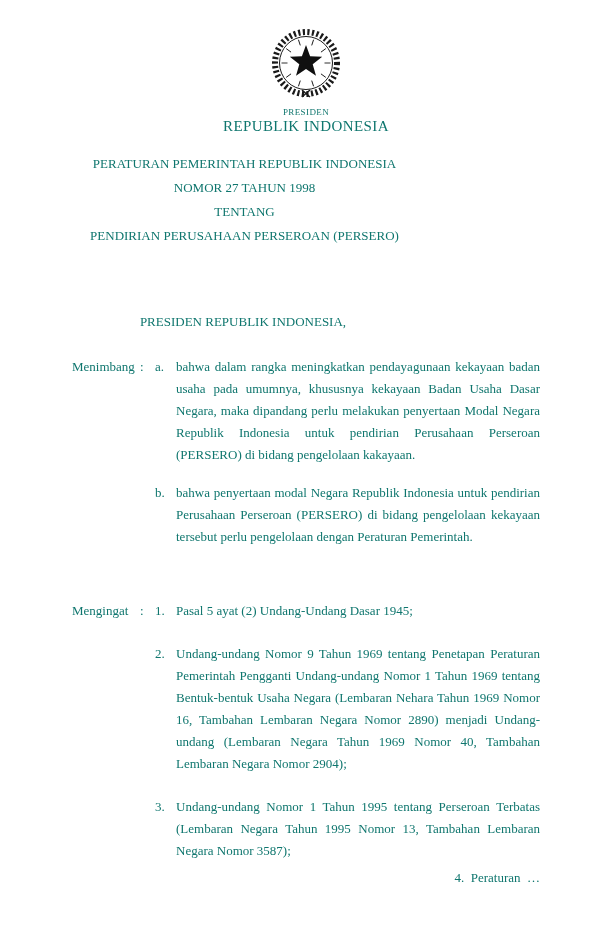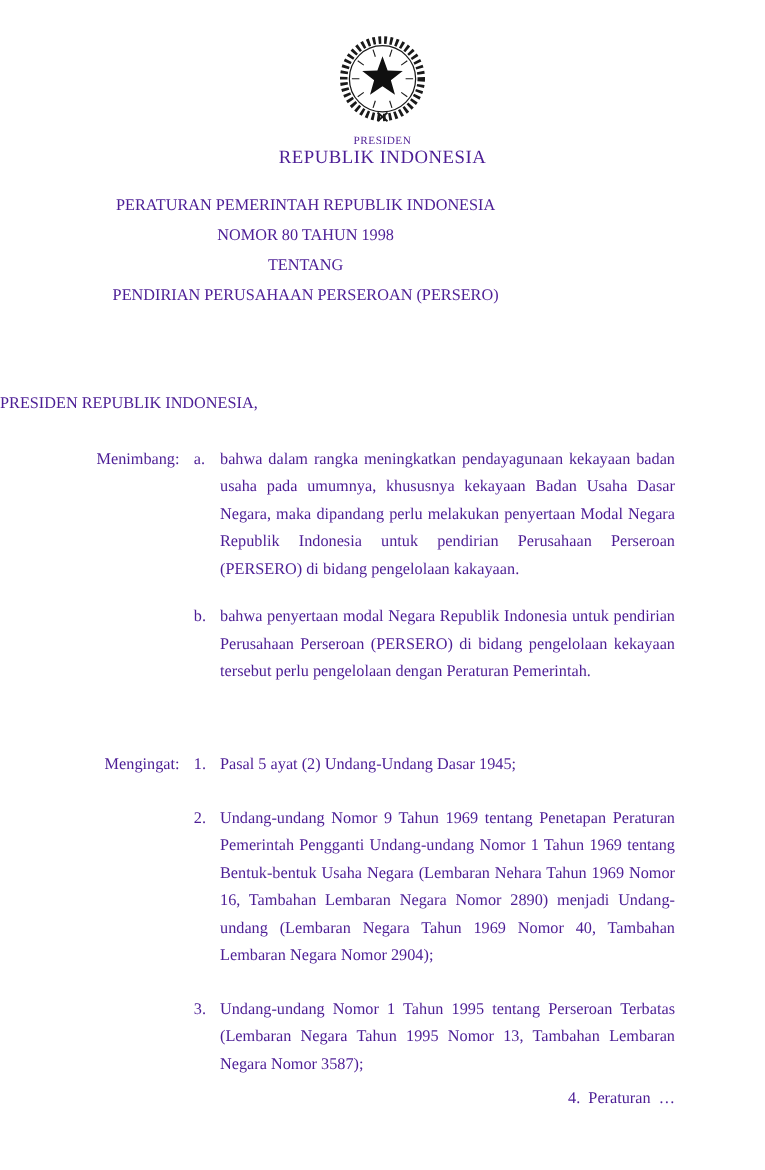--- a/index.html
+++ b/index.html
@@ -1,21 +1,21 @@
 <!DOCTYPE html>
 <html><head>
 <meta charset="utf-8">
 <style>
   html, body { margin: 0; padding: 0; background: #ffffff; }
   .page {
     position: relative;
     width: 612px;
     height: 936px;
     background: #ffffff;
-    color: #4c1d95;
+    color: #0f766e;
     font-family: "Liberation Serif", "DejaVu Serif", serif;
     font-size: 13px;
     overflow: hidden;
   }
 
   
   .emblem-block {
     position: absolute;
     top: 26px;
     left: 0;
@@ -34,33 +34,34 @@
     width: 489px;
     text-align: center;
     line-height: 24px;
   }
 
   .salutation {
     position: absolute;
     top: 314px;
     left: 0;
     width: 486px;
+    text-align: center;
   }
 
   
   .body-block {
     position: absolute;
     top: 356px;
     left: 72px;
     width: 468px;
     line-height: 22px;
   }
   .section { display: flex; }
   .section-menimbang { margin-bottom: 52px; }
-  .sec-label { flex: 0 0 68px; width: 68px; text-align: right; }
+  .sec-label { flex: 0 0 68px; width: 68px; }
   .sec-colon { flex: 0 0 15px; width: 15px; }
   .sec-items { flex: 1; }
   .item { display: flex; }
   .section-menimbang .item { margin-bottom: 16px; }
   .section-mengingat .item { margin-bottom: 21px; }
   .item:last-child { margin-bottom: 0; }
   .item-marker { flex: 0 0 21px; width: 21px; }
   .item-text { flex: 1; text-align: justify; }
 
   
@@ -101,21 +102,21 @@
         <line x1="33" y1="64" x2="41" y2="71"></line>
         <line x1="41" y1="64" x2="33" y2="71"></line>
       </g>
     </svg>
     <div class="agency-line1">PRESIDEN</div>
     <div class="agency-line2">REPUBLIK INDONESIA</div>
   </div>
 
   <div class="title-block">
     <div>PERATURAN PEMERINTAH REPUBLIK INDONESIA</div>
-    <div>NOMOR 80 TAHUN 1998</div>
+    <div>NOMOR 27 TAHUN 1998</div>
     <div>TENTANG</div>
     <div>PENDIRIAN PERUSAHAAN PERSEROAN (PERSERO)</div>
   </div>
 
   <div class="salutation">PRESIDEN REPUBLIK INDONESIA,</div>
 
   <div class="body-block">
 
     <div class="section section-menimbang">
       <div class="sec-label">Menimbang</div>

